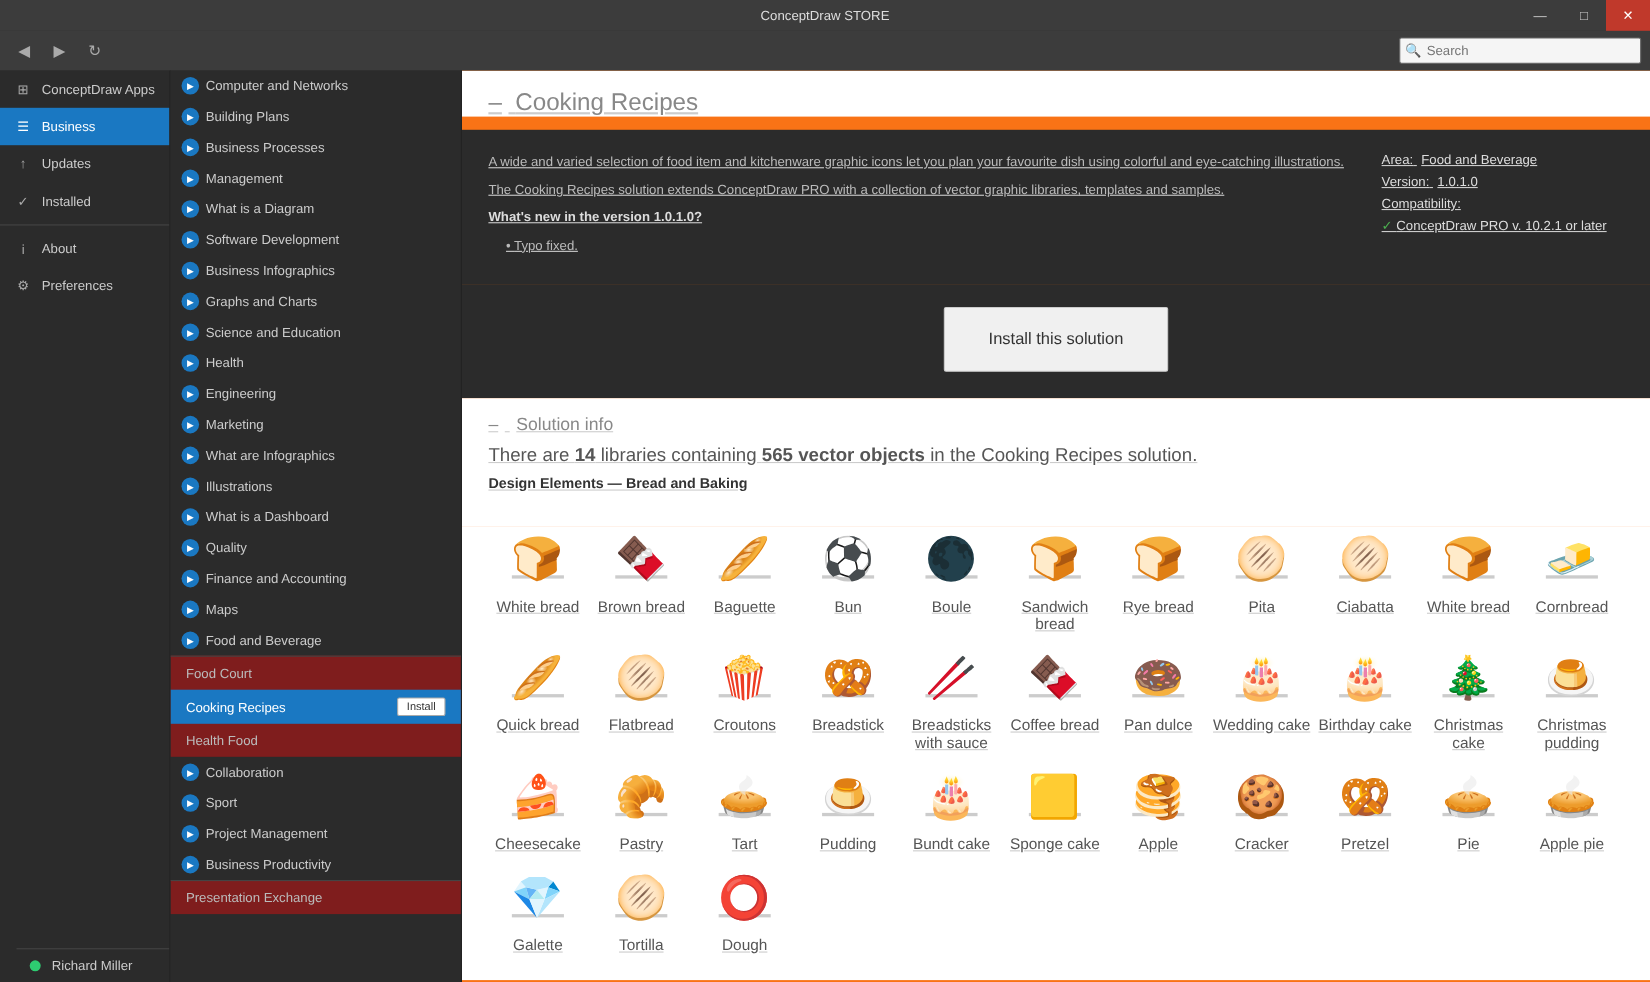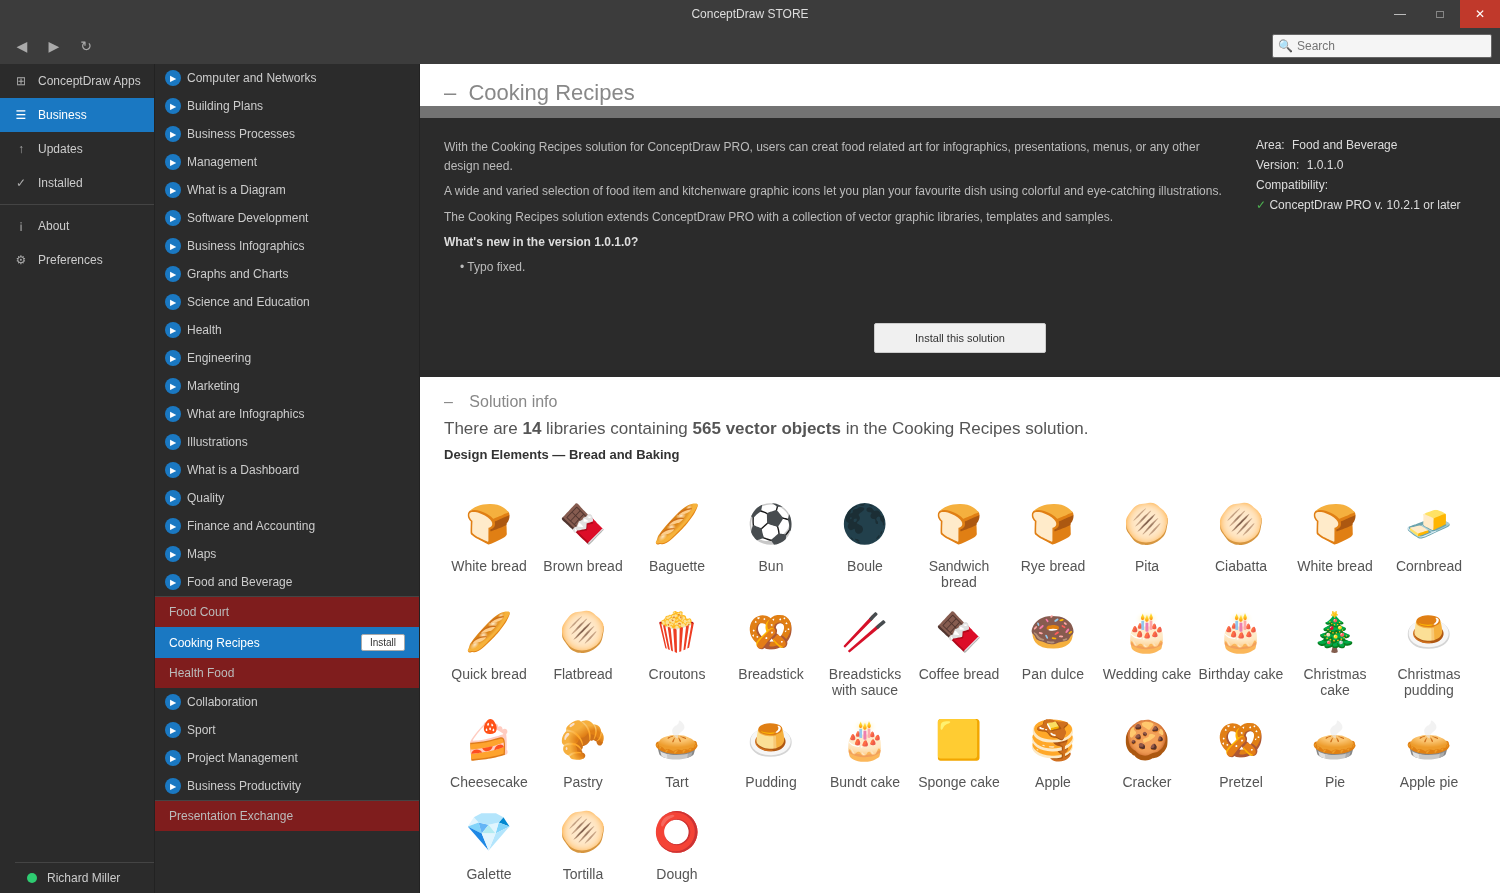--- a/index.html
+++ b/index.html
@@ -175,22 +175,23 @@
       background: white;
       border: 1px solid #aaa;
       border-radius: 2px;
       cursor: pointer;
       color: #333;
     }
 
     
     .content-area {
       flex: 1;
-      background: #737373;
+      background: #f97316;
       overflow-y: auto;
+      text-decoration: underline;
     }
 
     .content-header {
       background: white;
       padding: 16px 24px 0 24px;
     }
     .content-title {
       font-size: 22px;
       color: #5b9bd5;
       font-weight: 300;
@@ -221,24 +222,24 @@
     }
     .info-meta div { margin-bottom: 6px; }
     .info-meta span { color: #ddd; }
     .install-section {
       background: #2b2b2b;
       padding: 20px 24px 24px;
       text-align: center;
     }
     .install-big-btn {
       display: inline-block;
-      padding: 8px 40px;
+      padding: 20px 40px;
       background: #f0f0f0;
       border: 1px solid #ccc;
-      font-size: 11px;
+      font-size: 15px;
       cursor: pointer;
       color: #333;
       border-radius: 2px;
     }
 
     .solution-info {
       padding: 16px 24px;
       background: white;
     }
     .section-title {
@@ -467,21 +468,20 @@
   <div class="content-area">
     <div class="content-header">
       <div class="content-title">
         <span>–</span>
         <span>Cooking Recipes</span>
       </div>
     </div>
 
     <div class="info-box">
       <div class="info-description">
-        <p>With the Cooking Recipes solution for ConceptDraw PRO, users can creat food related art for infographics, presentations, menus, or any other design need.</p>
         <p>A wide and varied selection of food item and kitchenware graphic icons let you plan your favourite dish using colorful and eye-catching illustrations.</p>
         <p>The Cooking Recipes solution extends ConceptDraw PRO with a collection of vector graphic libraries, templates and samples.</p>
         <p><strong>What's new in the version 1.0.1.0?</strong></p>
         <p style="padding-left:16px;">• <span>Typo fixed.</span></p>
       </div>
       <div class="info-meta">
         <div>
           <span>Area:</span>
           <span style="margin-left:4px;">Food and Beverage</span>
         </div>

